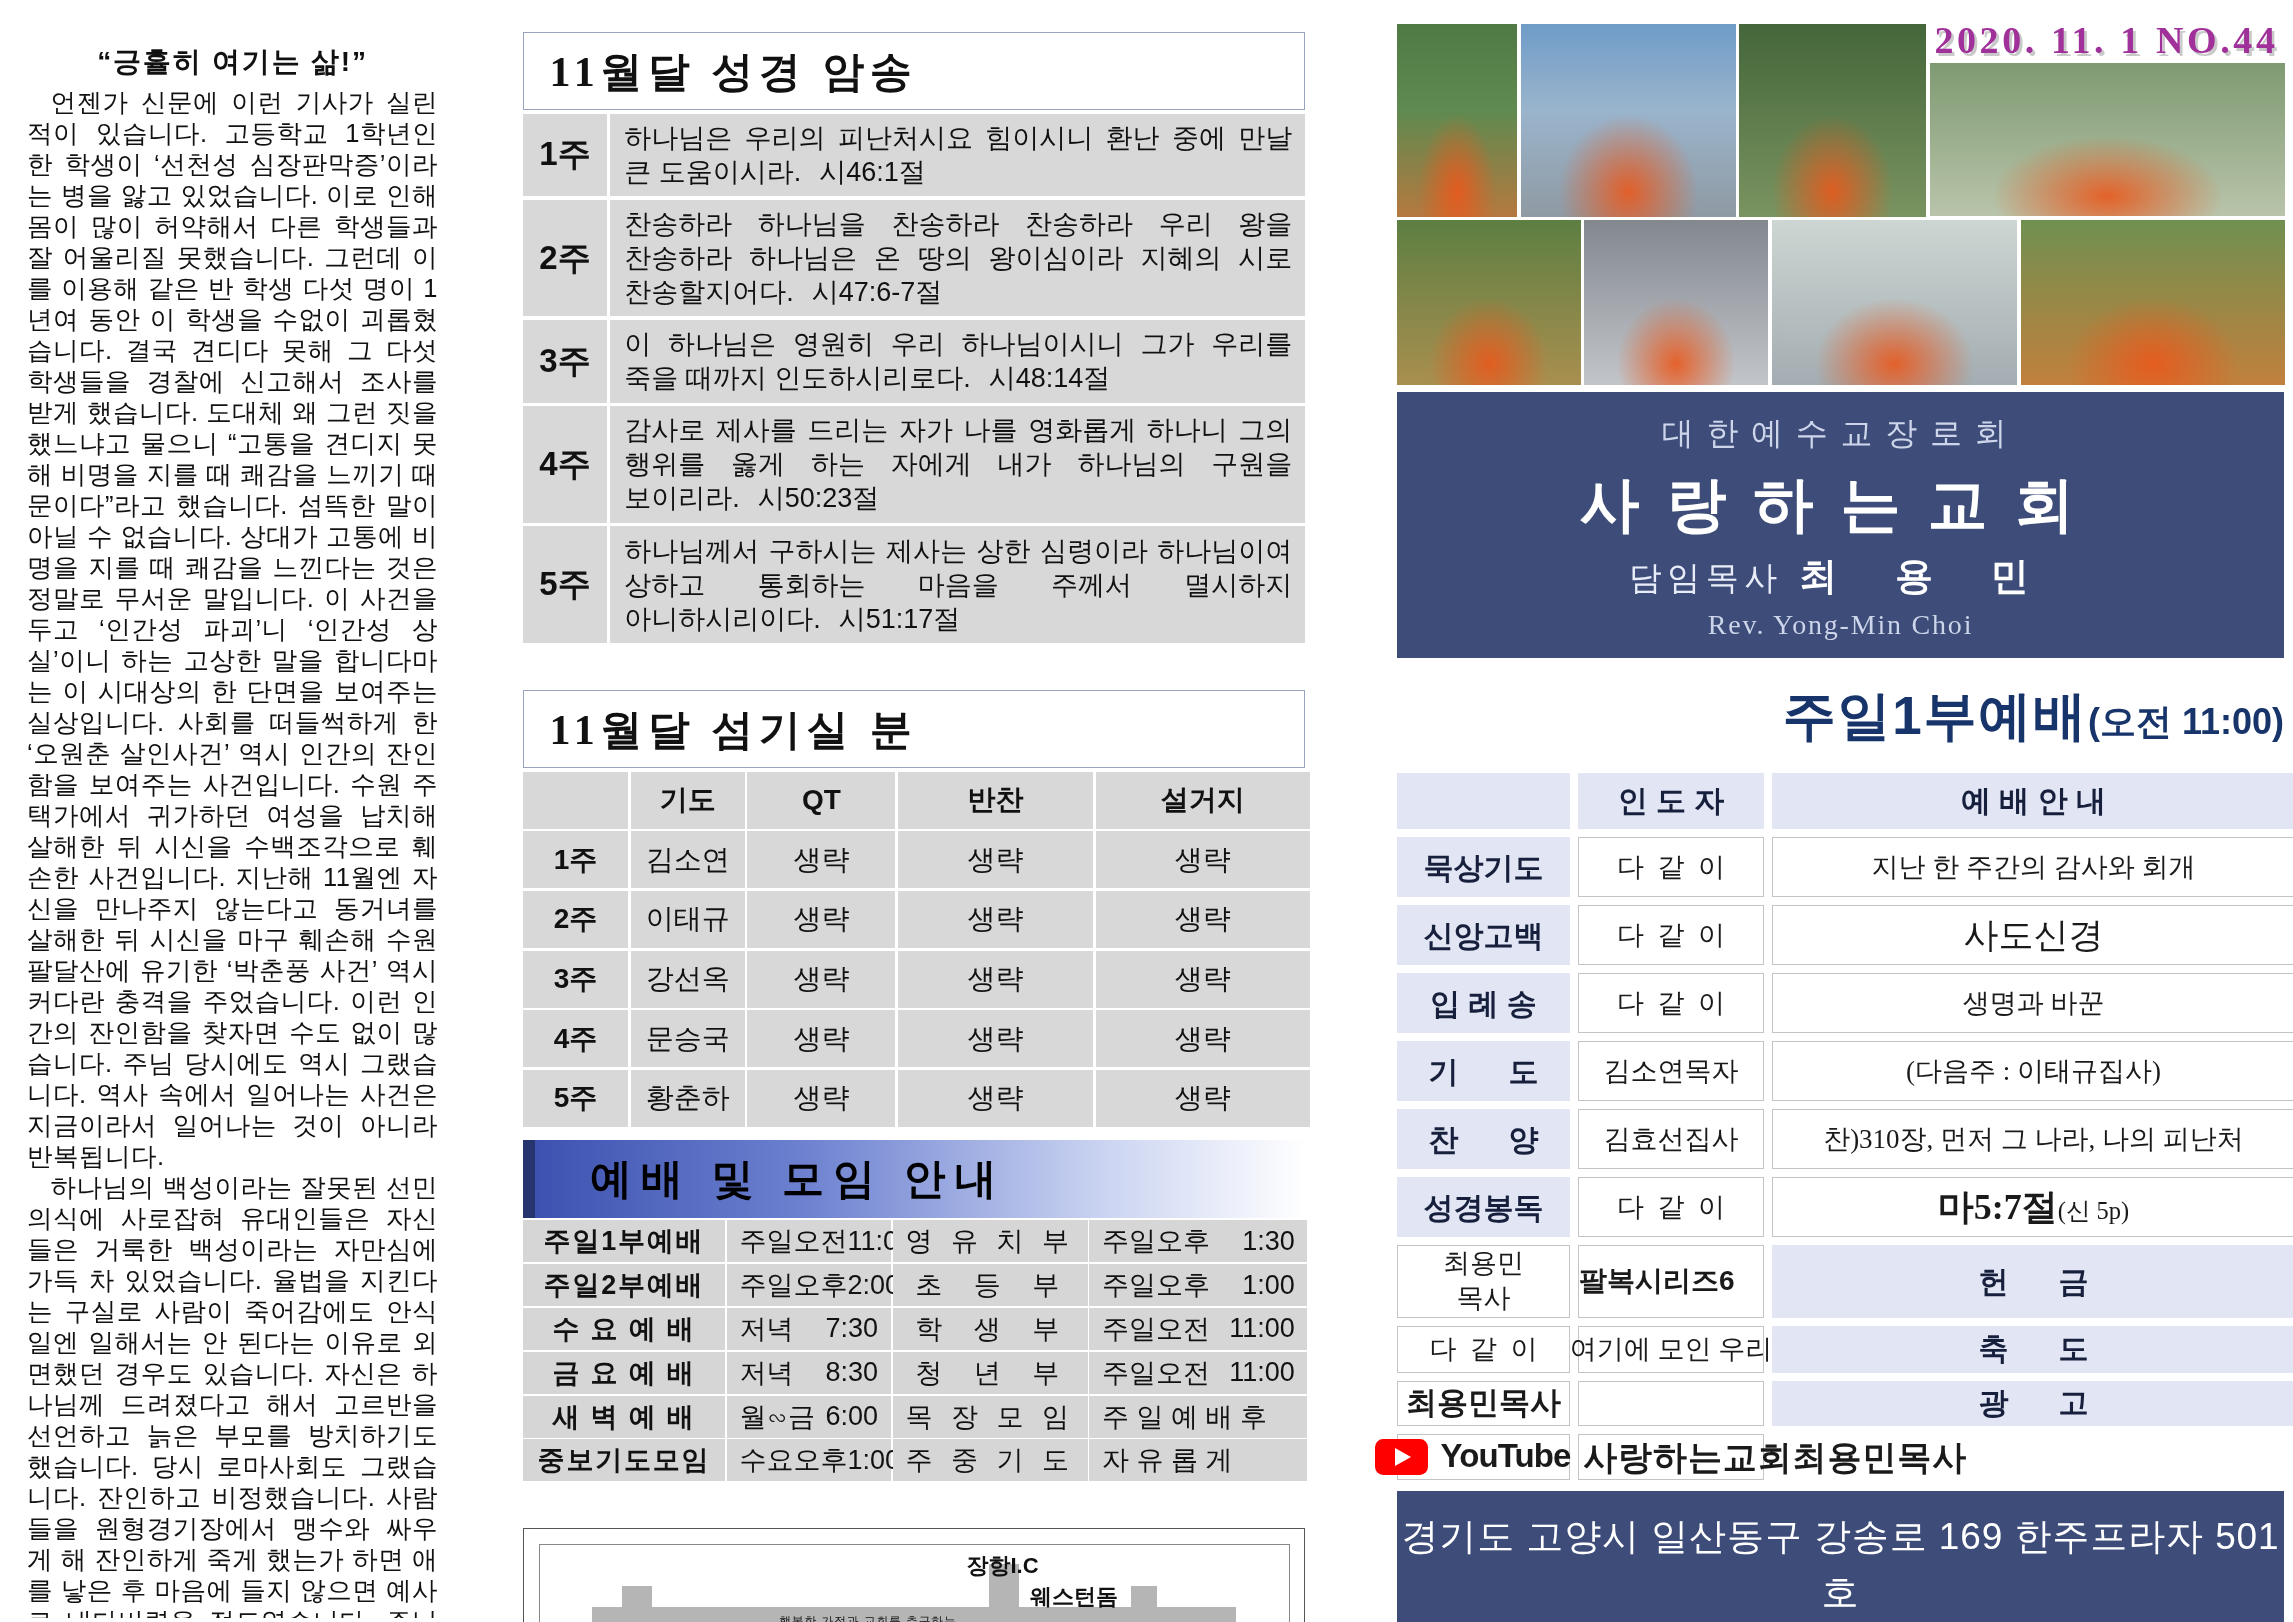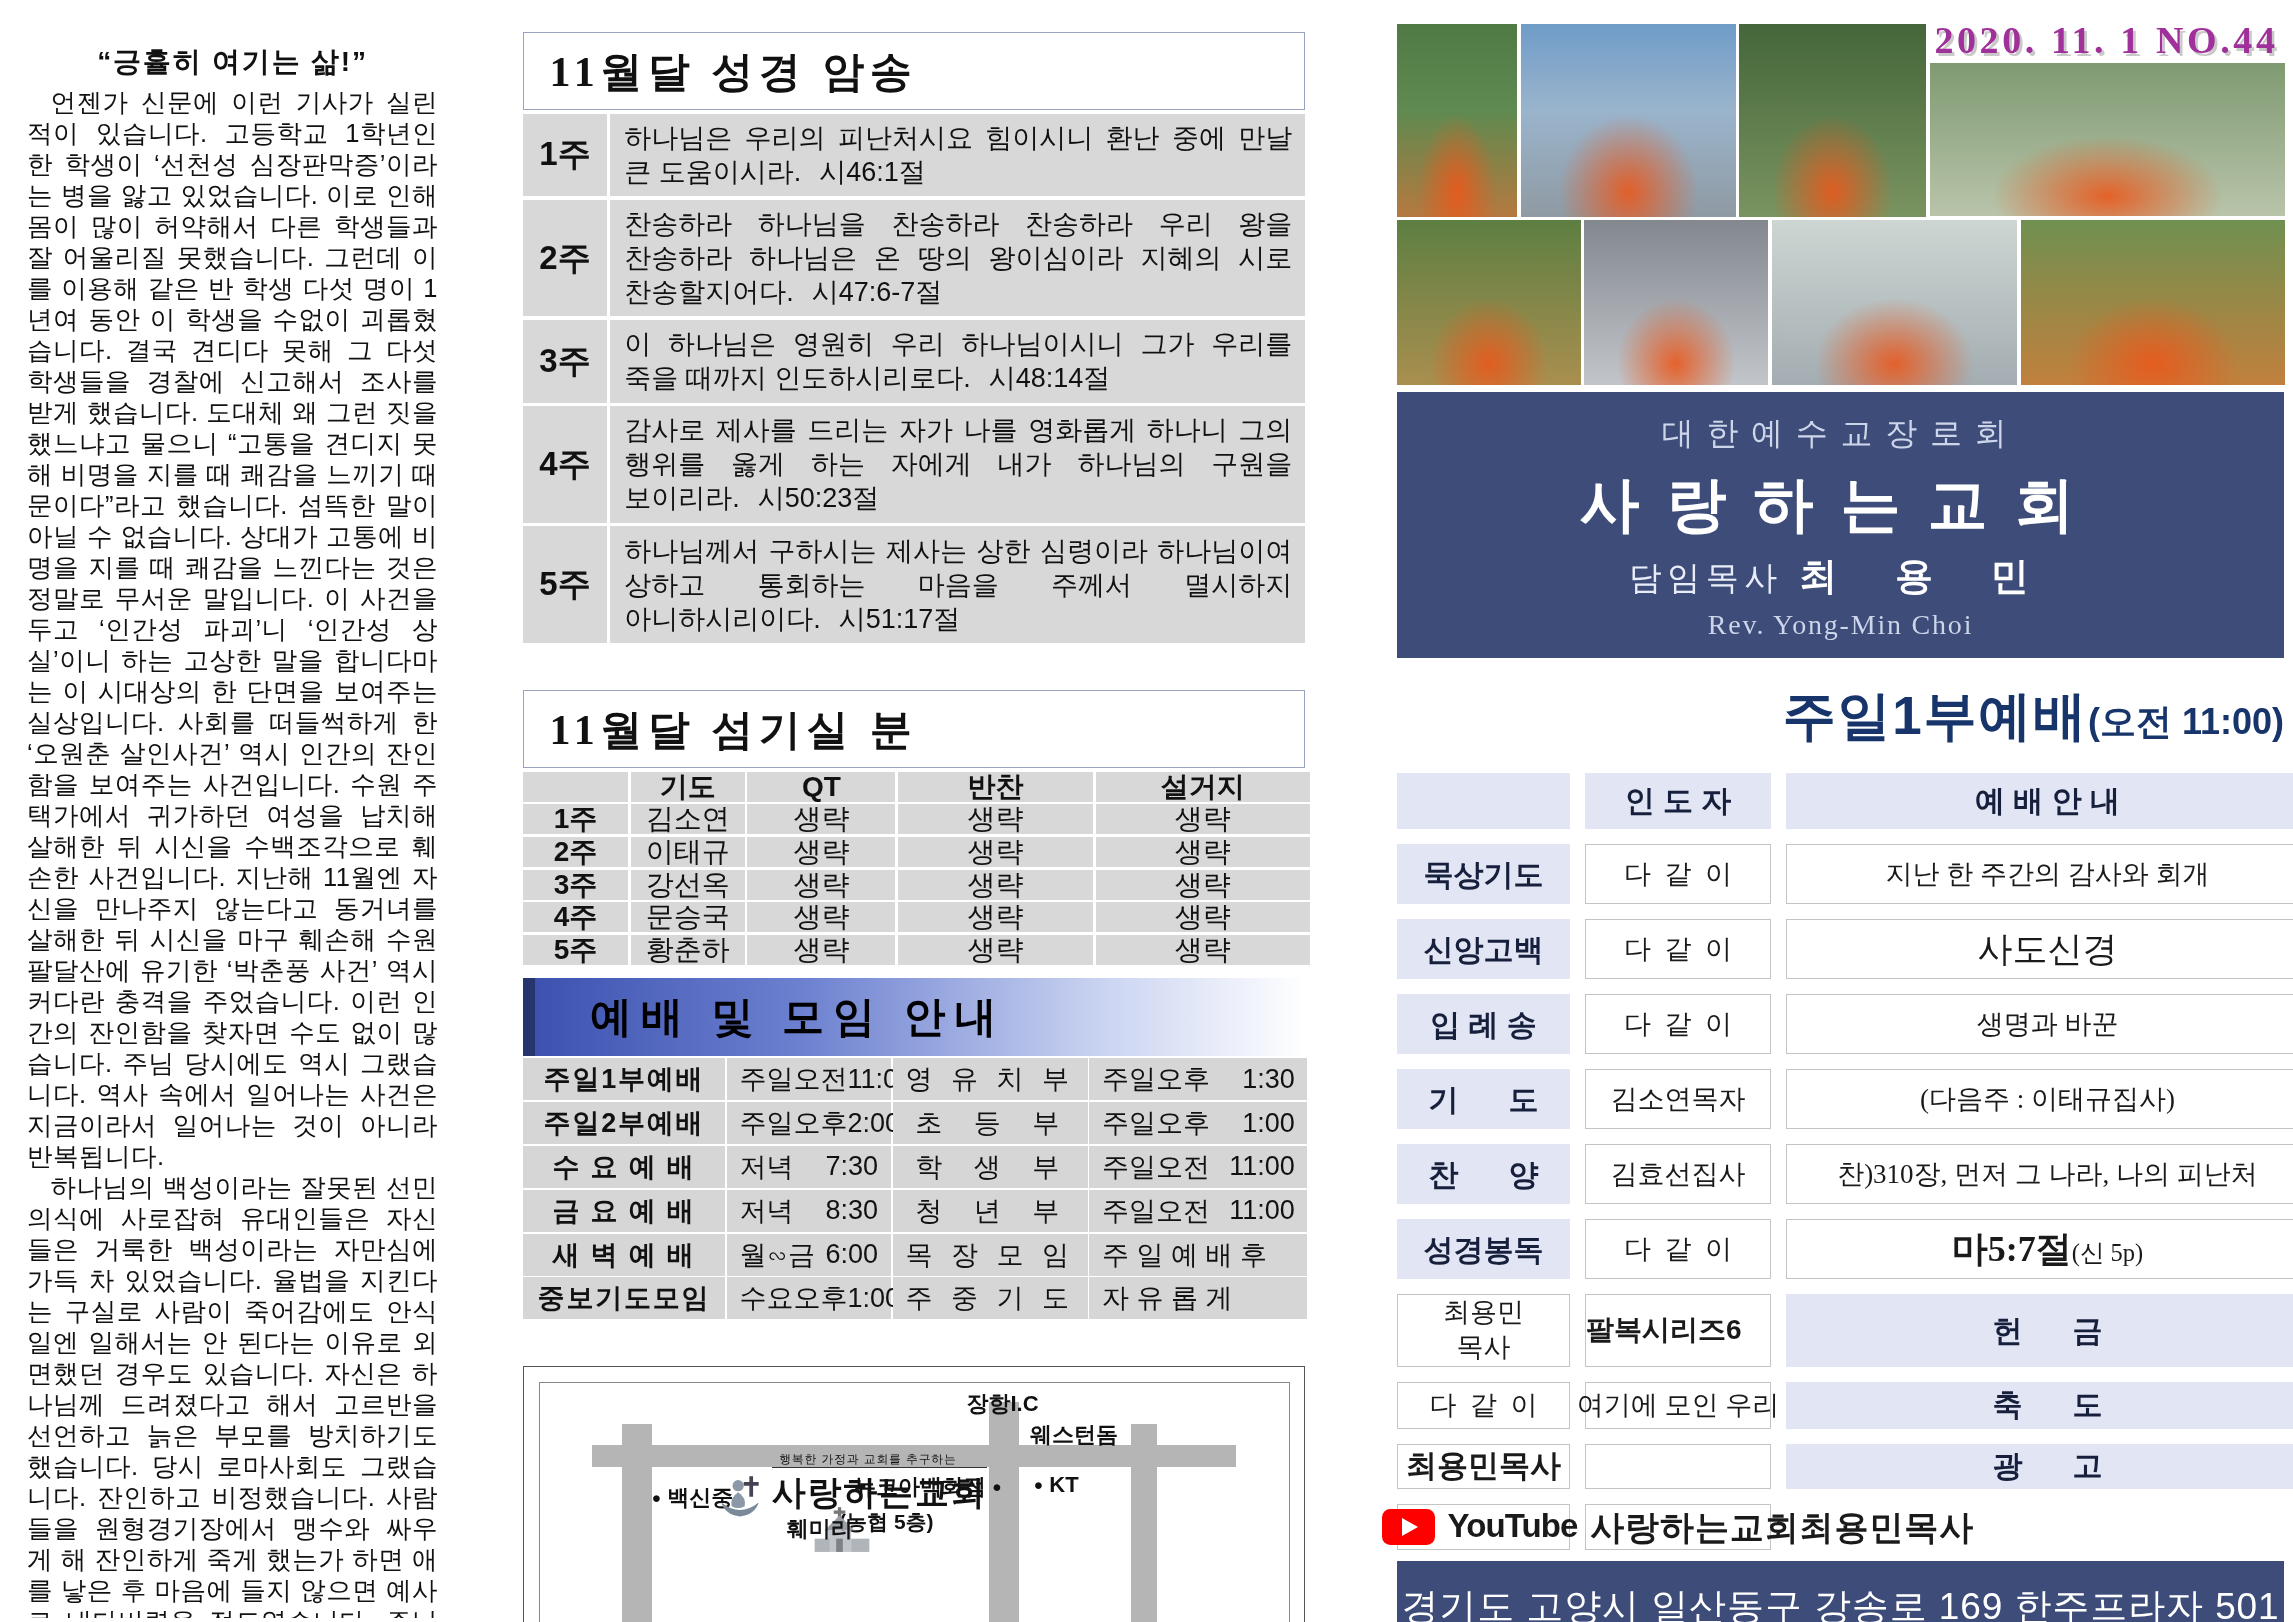--- a/index.html
+++ b/index.html
@@ -18,21 +18,21 @@
   .tbl-title{border:0.9px solid #9aa4c0;background:#fff;font-family:"Liberation Serif",serif;
              font-weight:bold;font-size:42px;padding:11px 0 9px 25.5px;letter-spacing:5.5px;}
   .mem-row{display:flex;margin-top:3.6px;}
   .mem-week{width:84px;background:#d8d8d8;display:flex;align-items:center;justify-content:center;
             font-size:33px;font-weight:bold;flex:none;}
   .mem-text{flex:1;background:#d8d8d8;font-size:27px;line-height:34px;padding:7.3px 12.7px 7.3px 14.5px;
             text-align:justify;word-break:keep-all;margin-left:2.7px;}
   .mem-ref{margin-left:18px;white-space:nowrap;}
   .srv-grid{display:grid;grid-template-columns:105px 114px 148px 195px 214px;gap:2.7px;background:#fff;margin-top:3.6px;}
   .srv-grid>div{background:#d8d8d8;display:flex;align-items:center;justify-content:center;
-                font-size:28px;height:30px;}
+                font-size:28px;height:57px;}
   .srv-grid .hd{font-weight:bold;}
   .srv-grid .wk{font-weight:bold;}
   .svc-head{position:relative;background:linear-gradient(90deg,#3d52b0 0%,#6d81d0 35%,#cdd6f2 75%,#ffffff 100%);
             font-family:"Liberation Serif",serif;font-weight:bold;font-size:42px;color:#000;
             padding:11px 0 11px 55px;letter-spacing:9px;border-left:12.7px solid #27356e;}
   .svc-grid{display:grid;grid-template-columns:202px 164px 195px 218px;gap:1.8px;background:#fff;margin-top:2.7px;}
   .svc-grid>div{background:#d6d6d6;display:flex;align-items:center;font-size:27px;height:42px;}
   .svc-name{font-weight:bold;justify-content:center;white-space:pre;letter-spacing:1.8px;}
   .svc-when{padding:0 12.7px;justify-content:space-between;white-space:pre;}
   .svc-group{justify-content:center;white-space:pre;letter-spacing:5.5px;}
@@ -65,21 +65,21 @@
          font-size:38px;color:#a0309a;letter-spacing:3.6px;text-shadow:2.7px 2.7px 0 #c9c9c9;}
   .banner{margin-top:7.3px;background:#3d4c78;text-align:center;padding:14.5px 0 16.4px 0;}
   .banner .denom{font-size:32px;color:#cdd5ea;letter-spacing:12.7px;margin-top:5.5px;}
   .banner .cname{font-size:60px;font-weight:bold;color:#ffffff;letter-spacing:27px;margin:9px 0 5.5px 0;}
   .banner .pline{font-size:33px;color:#e8ecf8;letter-spacing:5.5px;}
   .banner .pline b{font-size:38px;letter-spacing:23.6px;margin-left:16.4px;color:#fff;}
   .banner .pen{font-family:"Liberation Serif",serif;font-size:28px;color:#cdd5ea;margin-top:7.3px;letter-spacing:1.8px;}
   .svc-heading{text-align:right;margin-top:23.6px;color:#17356b;font-weight:bold;}
   .svc-heading .main{font-size:53px;letter-spacing:1.8px;}
   .svc-heading .sub{font-size:36px;}
-  .worship{display:grid;grid-template-columns:173px 186px 523px;gap:15px;background:#fff;margin-top:20px;}
+  .worship{display:grid;grid-template-columns:173px 186px 523px;gap:8px;background:#fff;margin-top:20px;}
   .worship>div{display:flex;align-items:center;justify-content:center;}
   .w-hd{background:#e2e5f3;height:56px;font-size:30px;font-weight:bold;color:#16203c;white-space:pre;}
   .w-label{background:#e2e5f3;height:100%;min-height:60px;font-size:30px;font-weight:bold;color:#16203c;
            white-space:pre;flex-direction:column;line-height:1.25;}
   .w-label .sub{font-size:24.5px;font-weight:normal;}
   .w-cell{background:#fff;border:0.9px solid #c4c4c4;font-family:"Liberation Serif",serif;font-size:27px;
           color:#1a1a1a;white-space:pre;flex-direction:column;line-height:1.3;}
   .w-big{font-size:35px;}
   .w-verse{font-size:36px;font-weight:bold;}
   .w-verse-sub{font-size:24.5px;font-weight:normal;}

